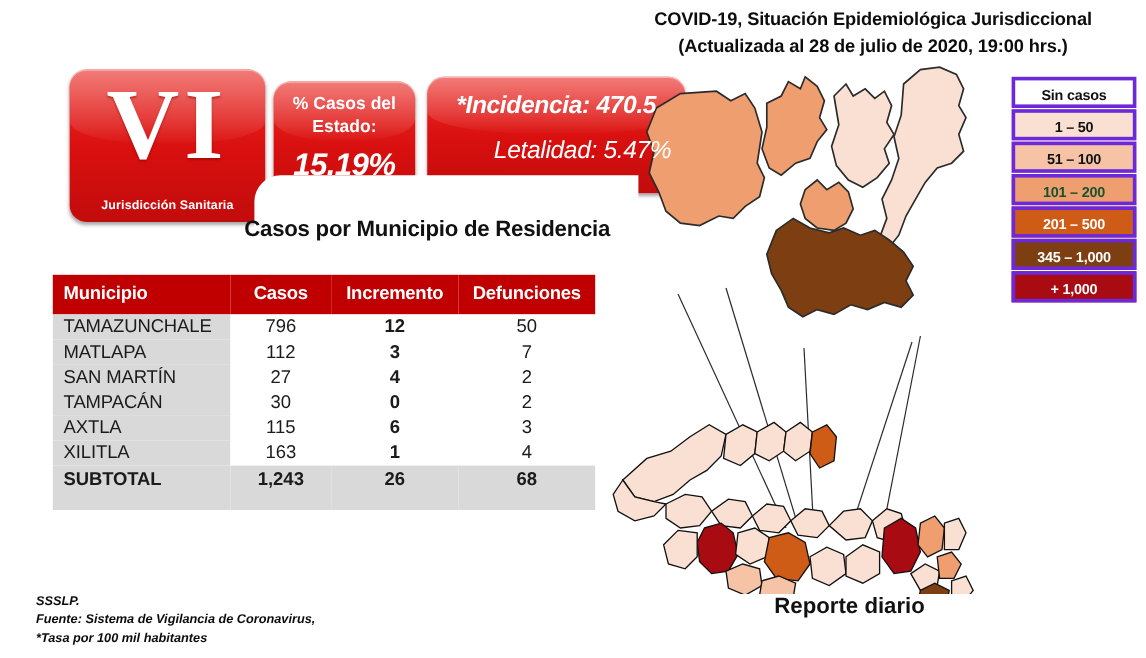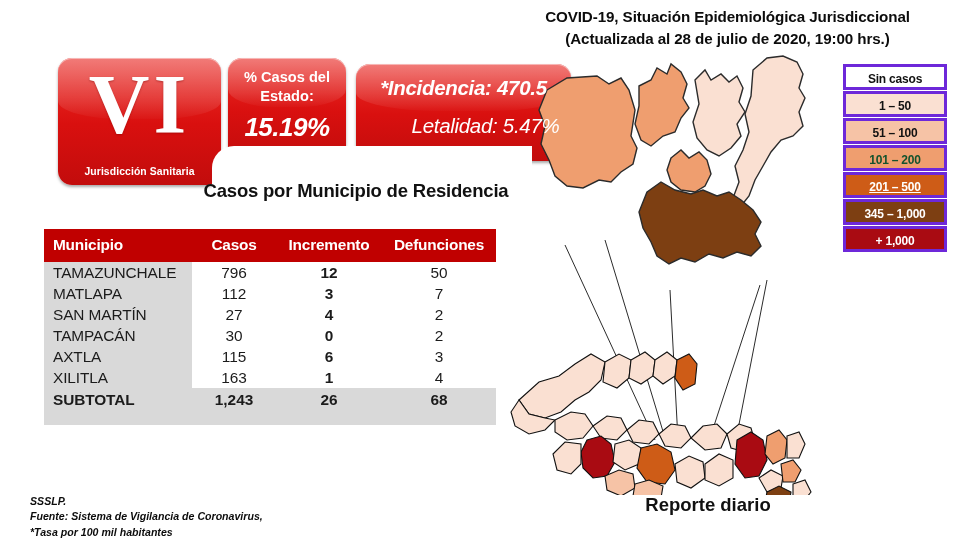--- a/index.html
+++ b/index.html
@@ -32,21 +32,21 @@
   .vi-letters{
     position:absolute;left:0;right:0;top:4px;text-align:center;
     font-family:"Liberation Serif",serif;font-size:84px;font-weight:bold;
     color:#fff;letter-spacing:4px;line-height:1.03;z-index:2;
     text-shadow:0 1px 2px rgba(120,0,0,.45);
   }
   .vi-sub{
     position:absolute;left:0;right:0;bottom:8px;text-align:center;
     font-size:10.4px;font-weight:bold;color:#fff;letter-spacing:.1px;z-index:2;
   }
-  #badge-pct{left:228px;top:58px;width:118px;height:102px;}
+  #badge-pct{left:228px;top:68px;width:118px;height:102px;}
   .pct-top{
     position:absolute;left:0;right:0;top:10px;text-align:center;
     font-size:14.6px;font-weight:bold;line-height:1.28;z-index:2;
   }
   .pct-val{
     position:absolute;left:0;right:0;top:54px;text-align:center;
     font-size:26px;font-weight:bold;font-style:italic;z-index:2;letter-spacing:-0.5px;
   }
   #badge-inc{left:356px;top:64px;width:215px;height:97px;}
   .inc-l1{
@@ -217,21 +217,21 @@
     <div>*Tasa por 100 mil habitantes</div>
   </div>
 
   <div class="reporte">Reporte diario</div>
 
   <div class="legend">
     <div class="legend-item" style="background: rgb(255, 255, 255); color: rgb(17, 17, 17);">Sin casos</div>
     <div class="legend-item" style="background: rgb(250, 224, 210); color: rgb(17, 17, 17);">1 – 50</div>
     <div class="legend-item" style="background: rgb(246, 195, 166); color: rgb(17, 17, 17);">51 – 100</div>
     <div class="legend-item" style="background: rgb(239, 158, 111); color: #14532d;">101 – 200</div>
-    <div class="legend-item" style="background: rgb(206, 92, 23); color: rgb(255, 255, 255); text-decoration: underline;">201 – 500</div>
+    <div class="legend-item" style="background: rgb(206, 92, 23); color: rgb(255, 255, 255);">201 – 500</div>
     <div class="legend-item" style="background: rgb(125, 63, 18); color: rgb(255, 255, 255);">345 – 1,000</div>
     <div class="legend-item" style="background: rgb(169, 11, 18); color: rgb(255, 255, 255);">+ 1,000</div>
   </div>
 
   <div class="maps">
     <svg width="350" height="455" viewBox="0 0 350 455">
 
       <g stroke="#2b2b2b" stroke-width="1" fill="none">
         <path d="M 60 205 L 150 400"></path>
         <path d="M 100 200 L 160 398"></path>

